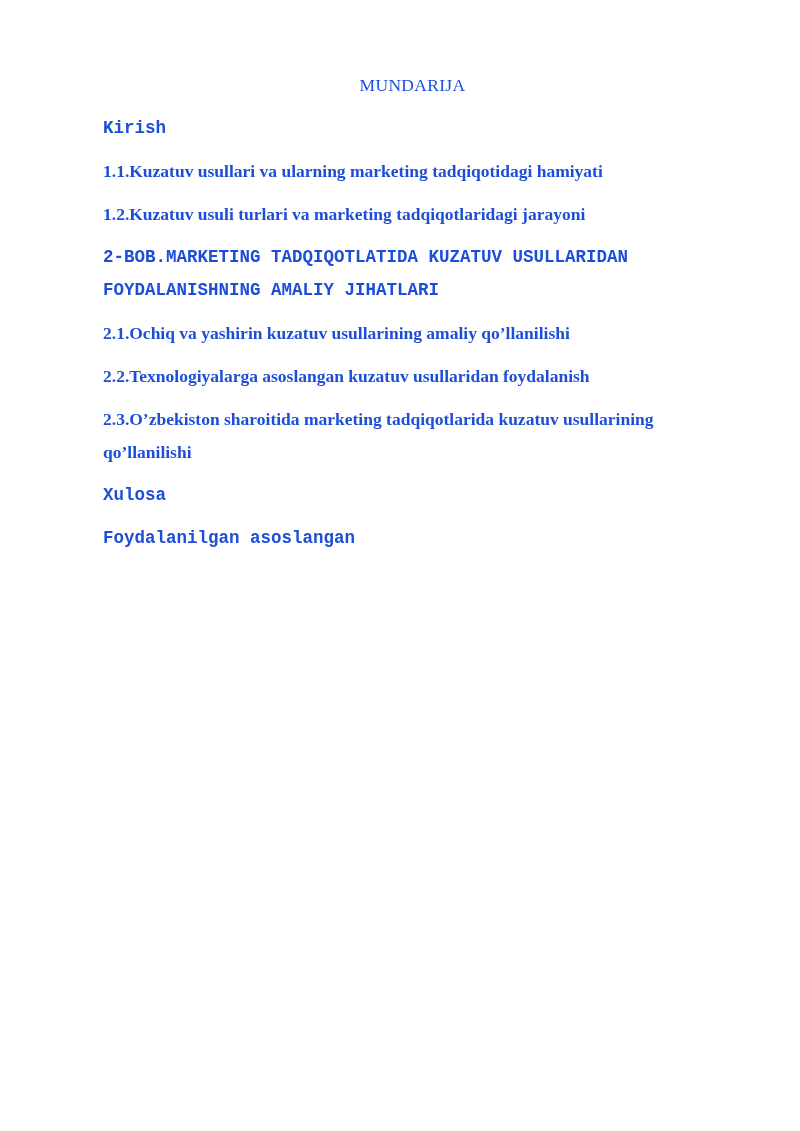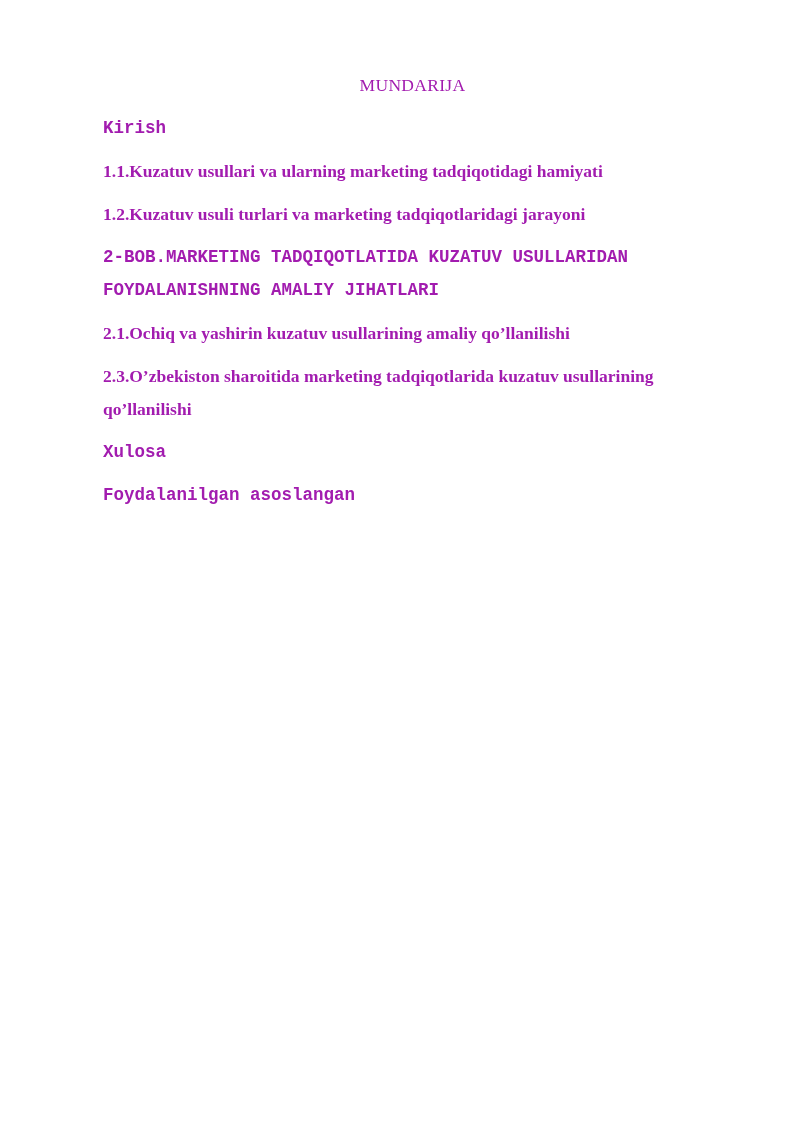--- a/index.html
+++ b/index.html
@@ -10,21 +10,21 @@
   body {
     width: 800px;
     height: 1131px;
     overflow: hidden;
   }
   .page {
     box-sizing: border-box;
     width: 800px;
     height: 1131px;
     background: #ffffff;
-    color: #a21caf;
+    color: #1d4ed8;
     font-family: "Liberation Serif", "DejaVu Serif", serif;
     font-size: 17.5px;
     padding: 69px 60px 0 103px;
   }
   .doc-title {
     text-align: center;
     margin: 0 18px 10px 0;
     line-height: 33px;
     font-weight: 400;
     font-size: 17.5px;
@@ -46,17 +46,18 @@
 
 <div class="page">
   <h1 class="doc-title">MUNDARIJA</h1>
 
   <p class="toc-entry bold">Kirish</p>
   <p class="toc-entry">1.1.Kuzatuv usullari va ularning marketing tadqiqotidagi hamiyati</p>
   <p class="toc-entry">1.2.Kuzatuv usuli turlari va marketing tadqiqotlaridagi jarayoni</p>
   <p class="toc-entry bold">2-BOB.MARKETING TADQIQOTLATIDA KUZATUV USULLARIDAN
 FOYDALANISHNING AMALIY JIHATLARI</p>
   <p class="toc-entry">2.1.Ochiq va yashirin kuzatuv usullarining amaliy qo’llanilishi</p>
+  <p class="toc-entry">2.2.Texnologiyalarga asoslangan kuzatuv usullaridan foydalanish</p>
   <p class="toc-entry">2.3.O’zbekiston sharoitida marketing tadqiqotlarida kuzatuv usullarining
 qo’llanilishi</p>
   <p class="toc-entry bold">Xulosa</p>
   <p class="toc-entry bold">Foydalanilgan asoslangan</p>
 </div>
 
 </body></html>

